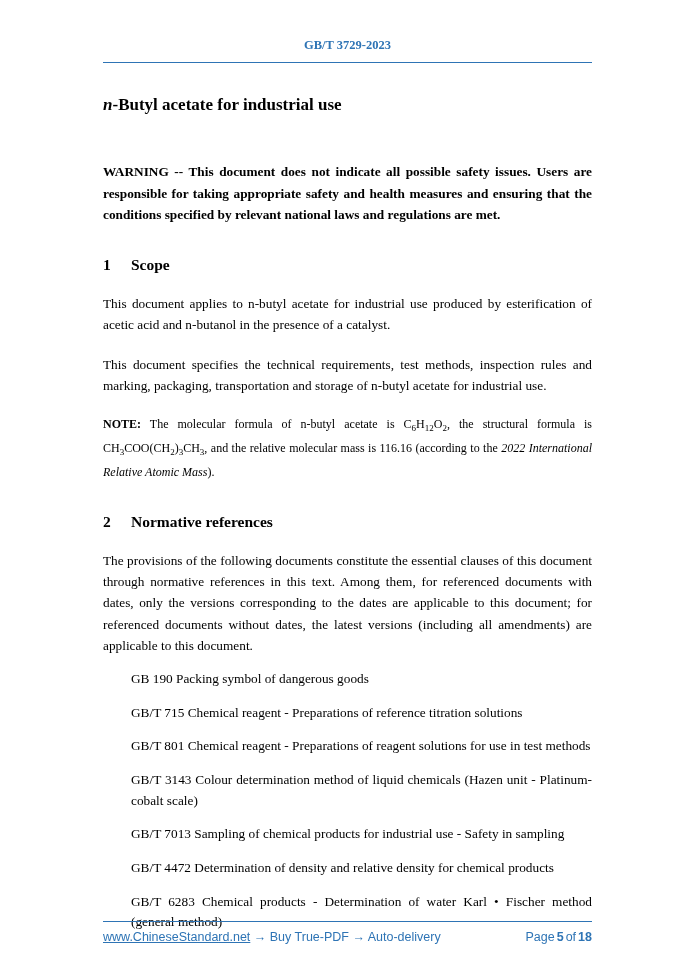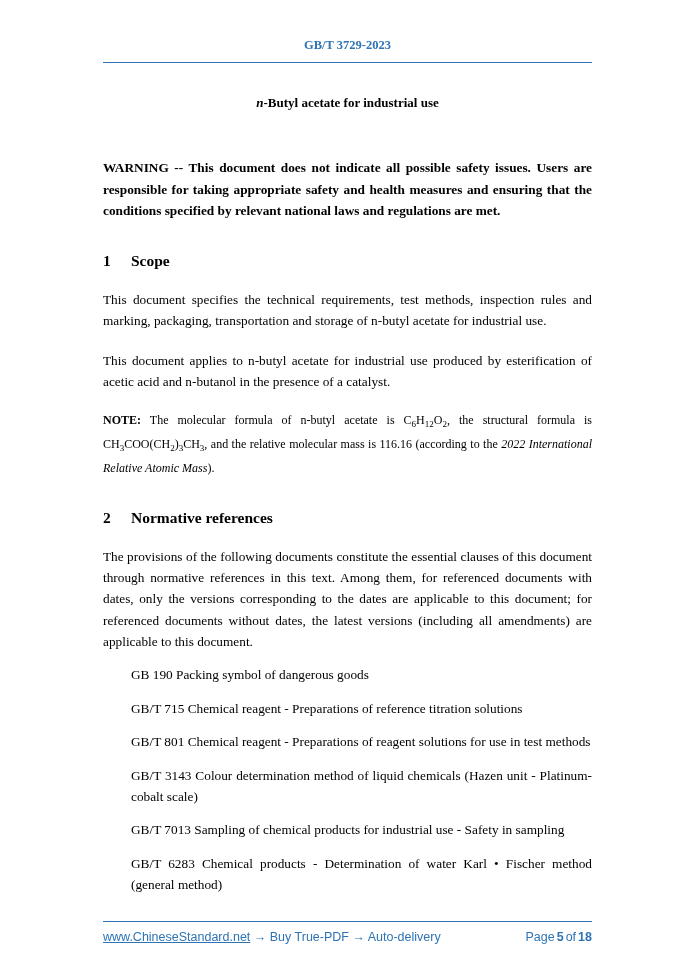--- a/index.html
+++ b/index.html
@@ -22,22 +22,22 @@
   .doc-header{
     text-align:center;
     color:var(--blue);
     font-weight:bold;
     font-size:12.5px;
     padding-bottom:9px;
     border-bottom:1px solid var(--blue);
   }
   .doc-title{
     margin-top:32px;
-    text-align:center;
-    font-size:13px;
+    text-align:left;
+    font-size:17px;
     font-weight:bold;
   }
   .warning{
     margin-top:46px;
     font-weight:bold;
     text-align:justify;
     font-size:13.3px;
     line-height:1.62;
   }
   .section-heading{
@@ -97,36 +97,37 @@
   <div class="doc-header">
     <span>GB/T 3729-2023</span>
   </div>
 
   <h1 class="doc-title"><i>n</i><span>-Butyl acetate for industrial use</span></h1>
 
   <p class="warning">WARNING -- This document does not indicate all possible safety issues. Users are responsible for taking appropriate safety and health measures and ensuring that the conditions specified by relevant national laws and regulations are met.</p>
 
   <h2 class="section-heading"><span class="h-num">1</span><span>Scope</span></h2>
 
+  <p class="body">This document applies to n-butyl acetate for industrial use produced by esterification of acetic acid and n-butanol in the presence of a catalyst.</p>
+
   <p class="body">This document specifies the technical requirements, test methods, inspection rules and marking, packaging, transportation and storage of n-butyl acetate for industrial use.</p>
-
-  <p class="body">This document applies to n-butyl acetate for industrial use produced by esterification of acetic acid and n-butanol in the presence of a catalyst.</p>
 
   <p class="note"><b>NOTE:</b><span> The molecular formula of n-butyl acetate is C</span><sub>6</sub><span>H</span><sub>12</sub><span>O</span><sub>2</sub><span>, the structural formula is CH</span><sub>3</sub><span>COO(CH</span><sub>2</sub><span>)</span><sub>3</sub><span>CH</span><sub>3</sub><span>, and the relative molecular mass is 116.16 (according to the </span><i>2022 International Relative Atomic Mass</i><span>).</span></p>
 
   <h2 class="section-heading"><span class="h-num">2</span><span>Normative references</span></h2>
 
   <p class="body">The provisions of the following documents constitute the essential clauses of this document through normative references in this text. Among them, for referenced documents with dates, only the versions corresponding to the dates are applicable to this document; for referenced documents without dates, the latest versions (including all amendments) are applicable to this document.</p>
 
   <div class="refs">
     <p>GB 190 Packing symbol of dangerous goods</p>
     <p>GB/T 715 Chemical reagent - Preparations of reference titration solutions</p>
     <p>GB/T 801 Chemical reagent - Preparations of reagent solutions for use in test methods</p>
     <p>GB/T 3143 Colour determination method of liquid chemicals (Hazen unit - Platinum-cobalt scale)</p>
     <p>GB/T 7013 Sampling of chemical products for industrial use - Safety in sampling</p>
+    <p>GB/T 4472 Determination of density and relative density for chemical products</p>
     <p>GB/T 6283 Chemical products - Determination of water Karl • Fischer method (general method)</p>
   </div>
 
   <div class="page-footer">
     <div class="footer-left"><a>www.ChineseStandard.net</a><span> → Buy True-PDF → Auto-delivery</span></div>
     <div class="footer-right"><span>Page</span><b>5</b><span>of</span><b>18</b></div>
   </div>
 
 </div>
 

